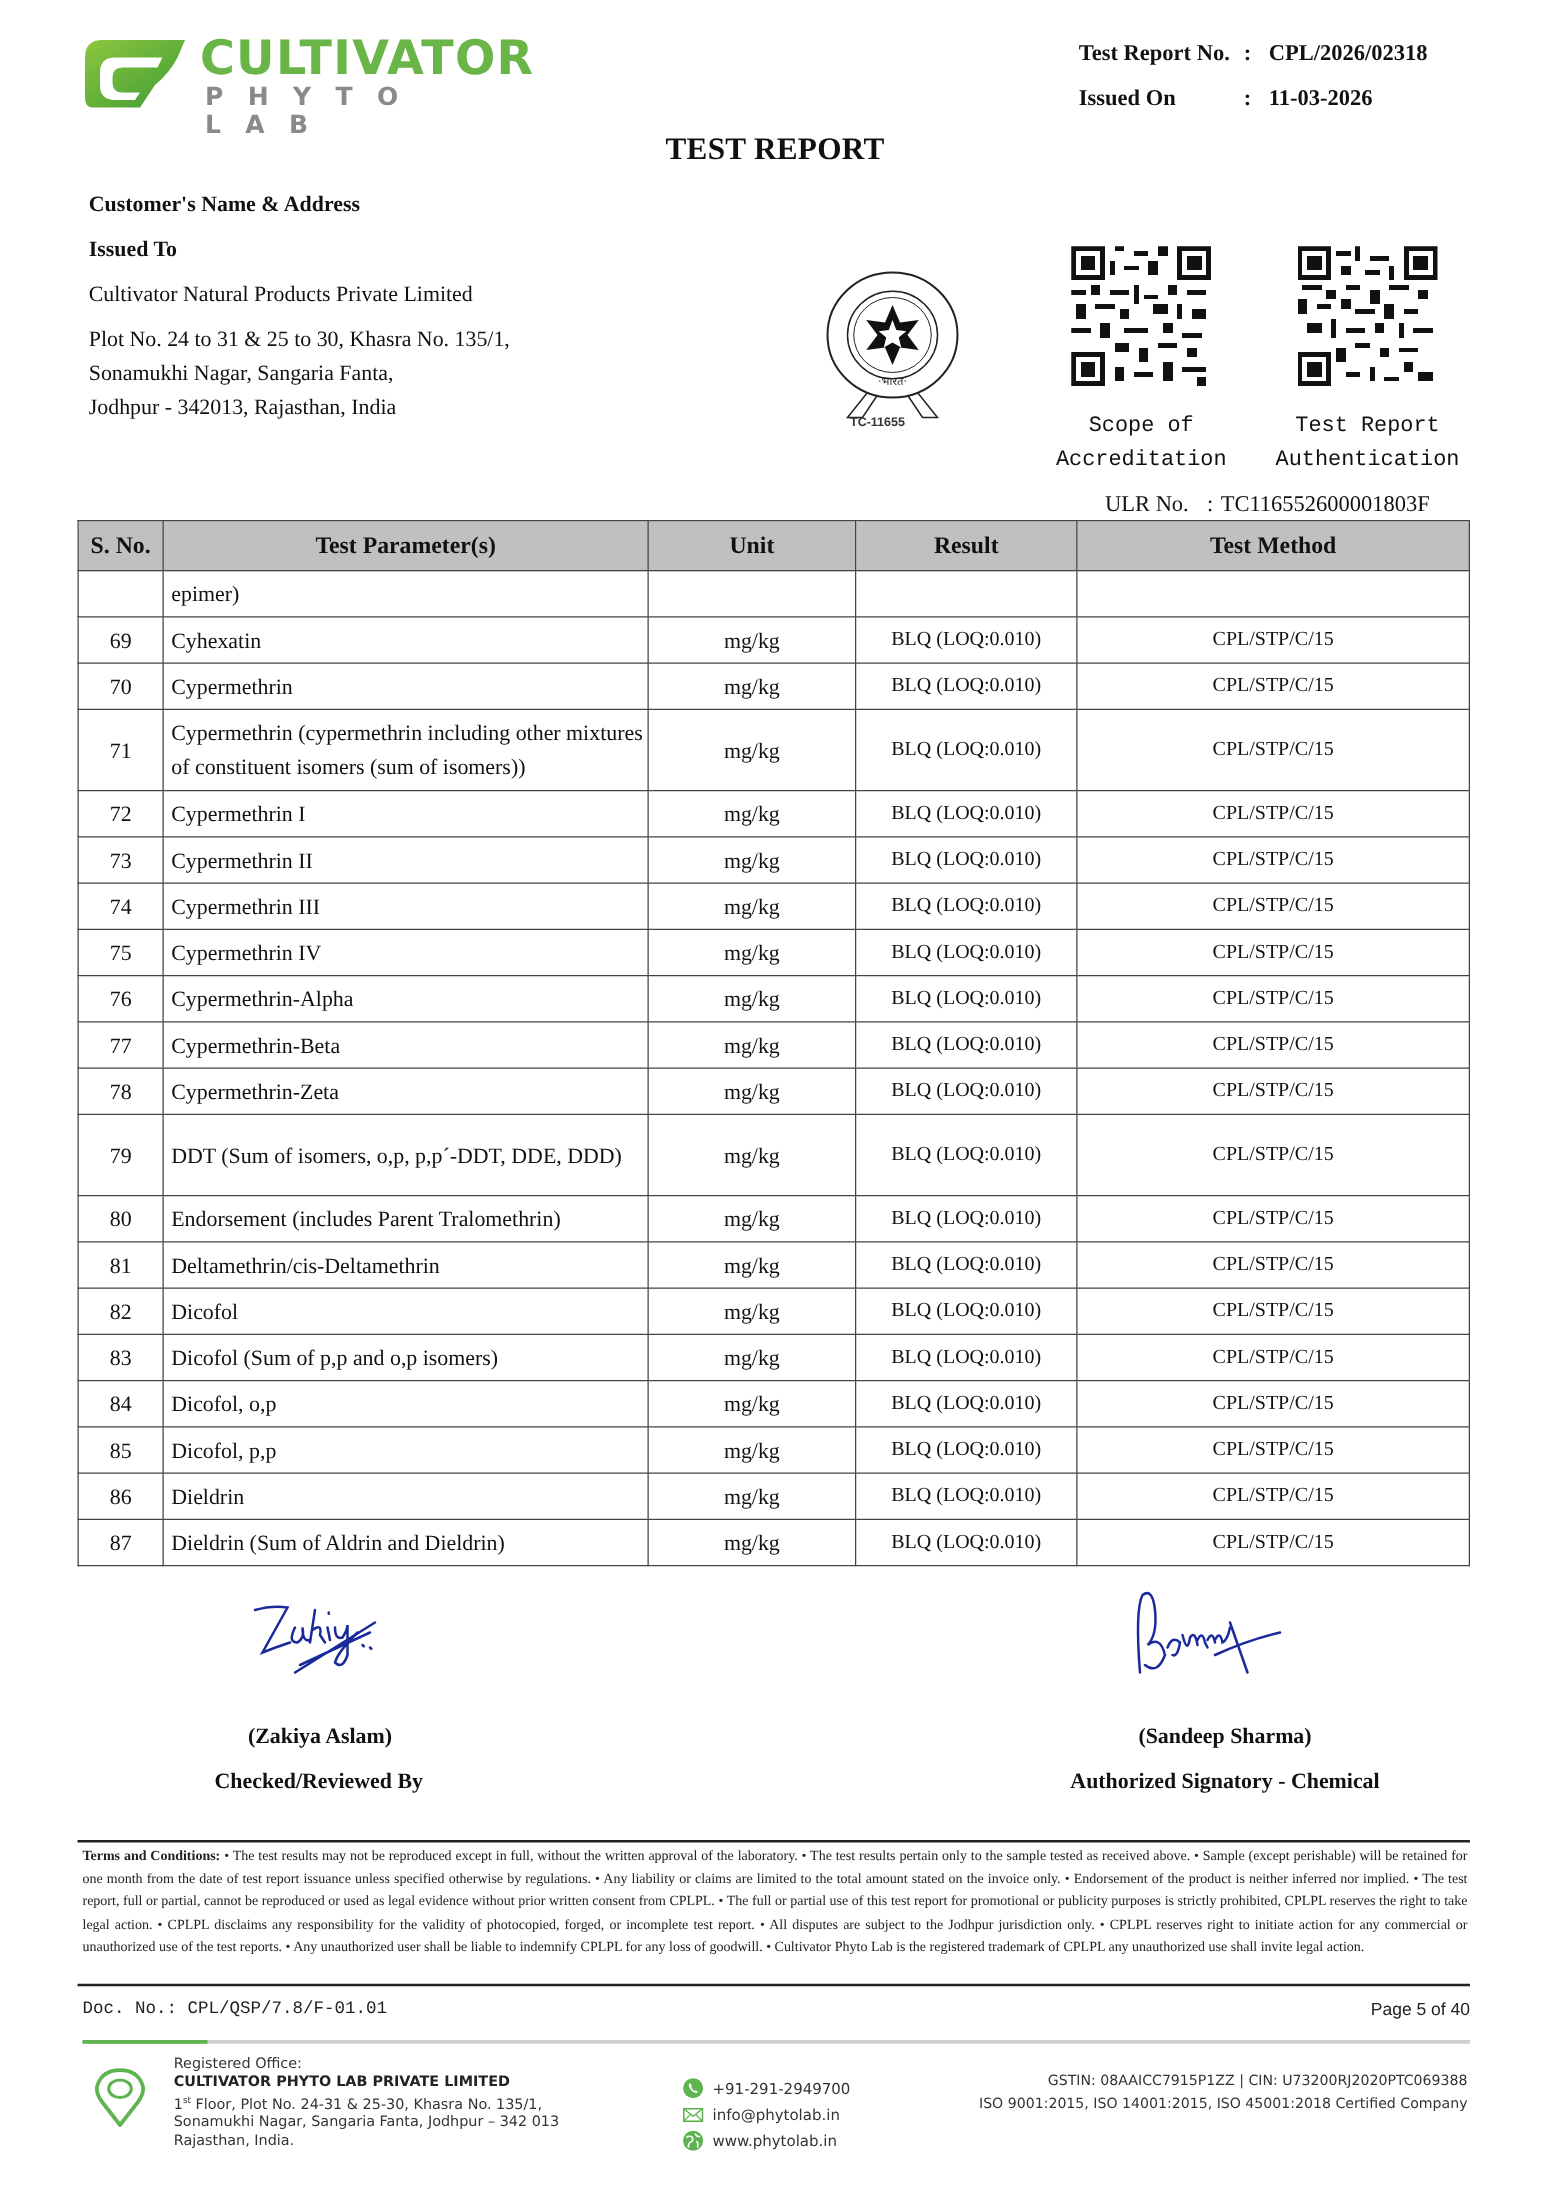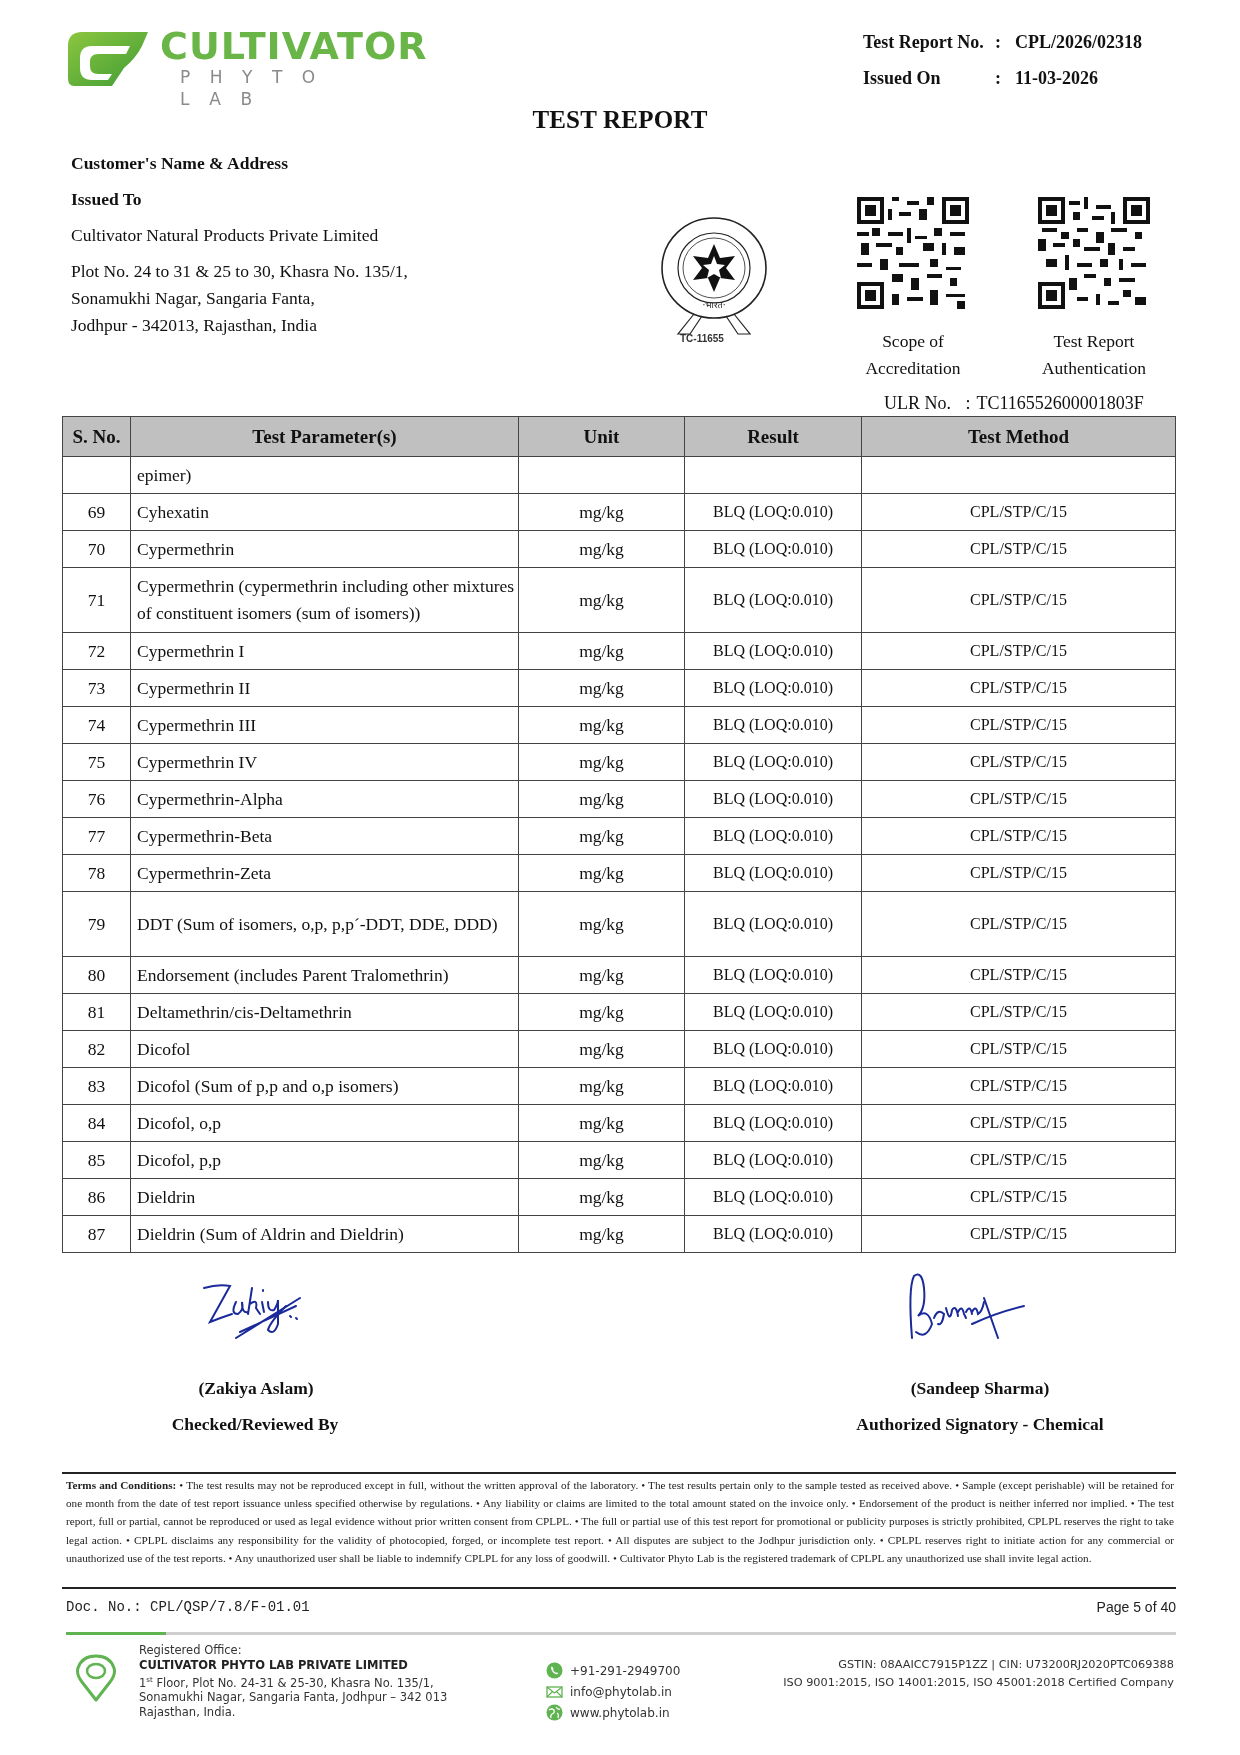--- a/index.html
+++ b/index.html
@@ -5,42 +5,42 @@
     * { box-sizing: border-box; margin: 0; padding: 0; }
     html, body { width: 1240px; height: 1755px; background: #ffffff; }
     body { position: relative; font-family: "Liberation Serif", "DejaVu Serif", serif; color: #111; overflow: hidden; }
 
     .abs { position: absolute; }
 
     
     .logo { left: 68px; top: 24px; width: 360px; height: 68px; }
     .logo-mark { position: absolute; left: 0; top: 4px; width: 82px; height: 62px; }
     .logo-word1 { position: absolute; left: 92px; top: 0px; font-family: "DejaVu Sans", sans-serif; font-weight: bold; font-size: 38px; color: #6ab547; letter-spacing: 1px; line-height: 44px; }
-    .logo-word2 { position: absolute; left: 112px; top: 42px; font-family: "DejaVu Sans", sans-serif; font-size: 17px; color: #8a8a8a; letter-spacing: 19.5px; line-height: 22px; font-weight: normal; }
+    .logo-word2 { position: absolute; left: 96px; top: 42px; font-family: "DejaVu Sans", sans-serif; font-size: 20px; color: #8a8a8a; letter-spacing: 19.5px; line-height: 22px; font-weight: bold; }
 
     
     .meta { left: 863px; top: 24px; font-size: 18px; font-weight: bold; }
     .meta-row { display: flex; height: 36px; align-items: center; }
     .meta-label { width: 132px; }
     .meta-colon { width: 20px; text-align: left; }
 
     .report-title { left: 0; width: 1240px; top: 106px; text-align: center; font-size: 25px; font-weight: bold; letter-spacing: 0.2px; }
 
     
     .cust { left: 71px; top: 150px; font-size: 17.5px; }
     .cust .bold { font-weight: bold; }
     .cust-line { line-height: 27px; }
 
     
     .seal { left: 658px; top: 210px; width: 112px; height: 140px; }
     .seal-label { left: 680px; top: 333px; width: 72px; font-family: "Liberation Sans", sans-serif; font-weight: bold; font-size: 10px; color: #333; }
     .qr { width: 112px; height: 112px; }
     .qr1 { left: 857px; top: 197px; }
     .qr2 { left: 1038px; top: 197px; }
-    .qr-caption { font-size: 17.5px; text-align: center; line-height: 27px; width: 180px; }
+    .qr-caption { font-size: 17.5px; text-align: center; line-height: 27px; width: 180px; font-family: Liberation Mono, monospace; }
     .qr-cap1 { left: 823px; top: 328px; }
     .qr-cap2 { left: 1004px; top: 328px; }
 
     .ulr { left: 884px; top: 393px; font-size: 18px; }
     .ulr span { display: inline-block; }
 
     
     table.results { position: absolute; left: 62px; top: 416px; width: 1114px; border-collapse: collapse; font-size: 17.5px; }
     table.results th, table.results td { border: 1.5px solid #444; }
     table.results th { background: #c0c0c0; font-weight: bold; font-size: 19px; height: 40px; text-align: center; }

